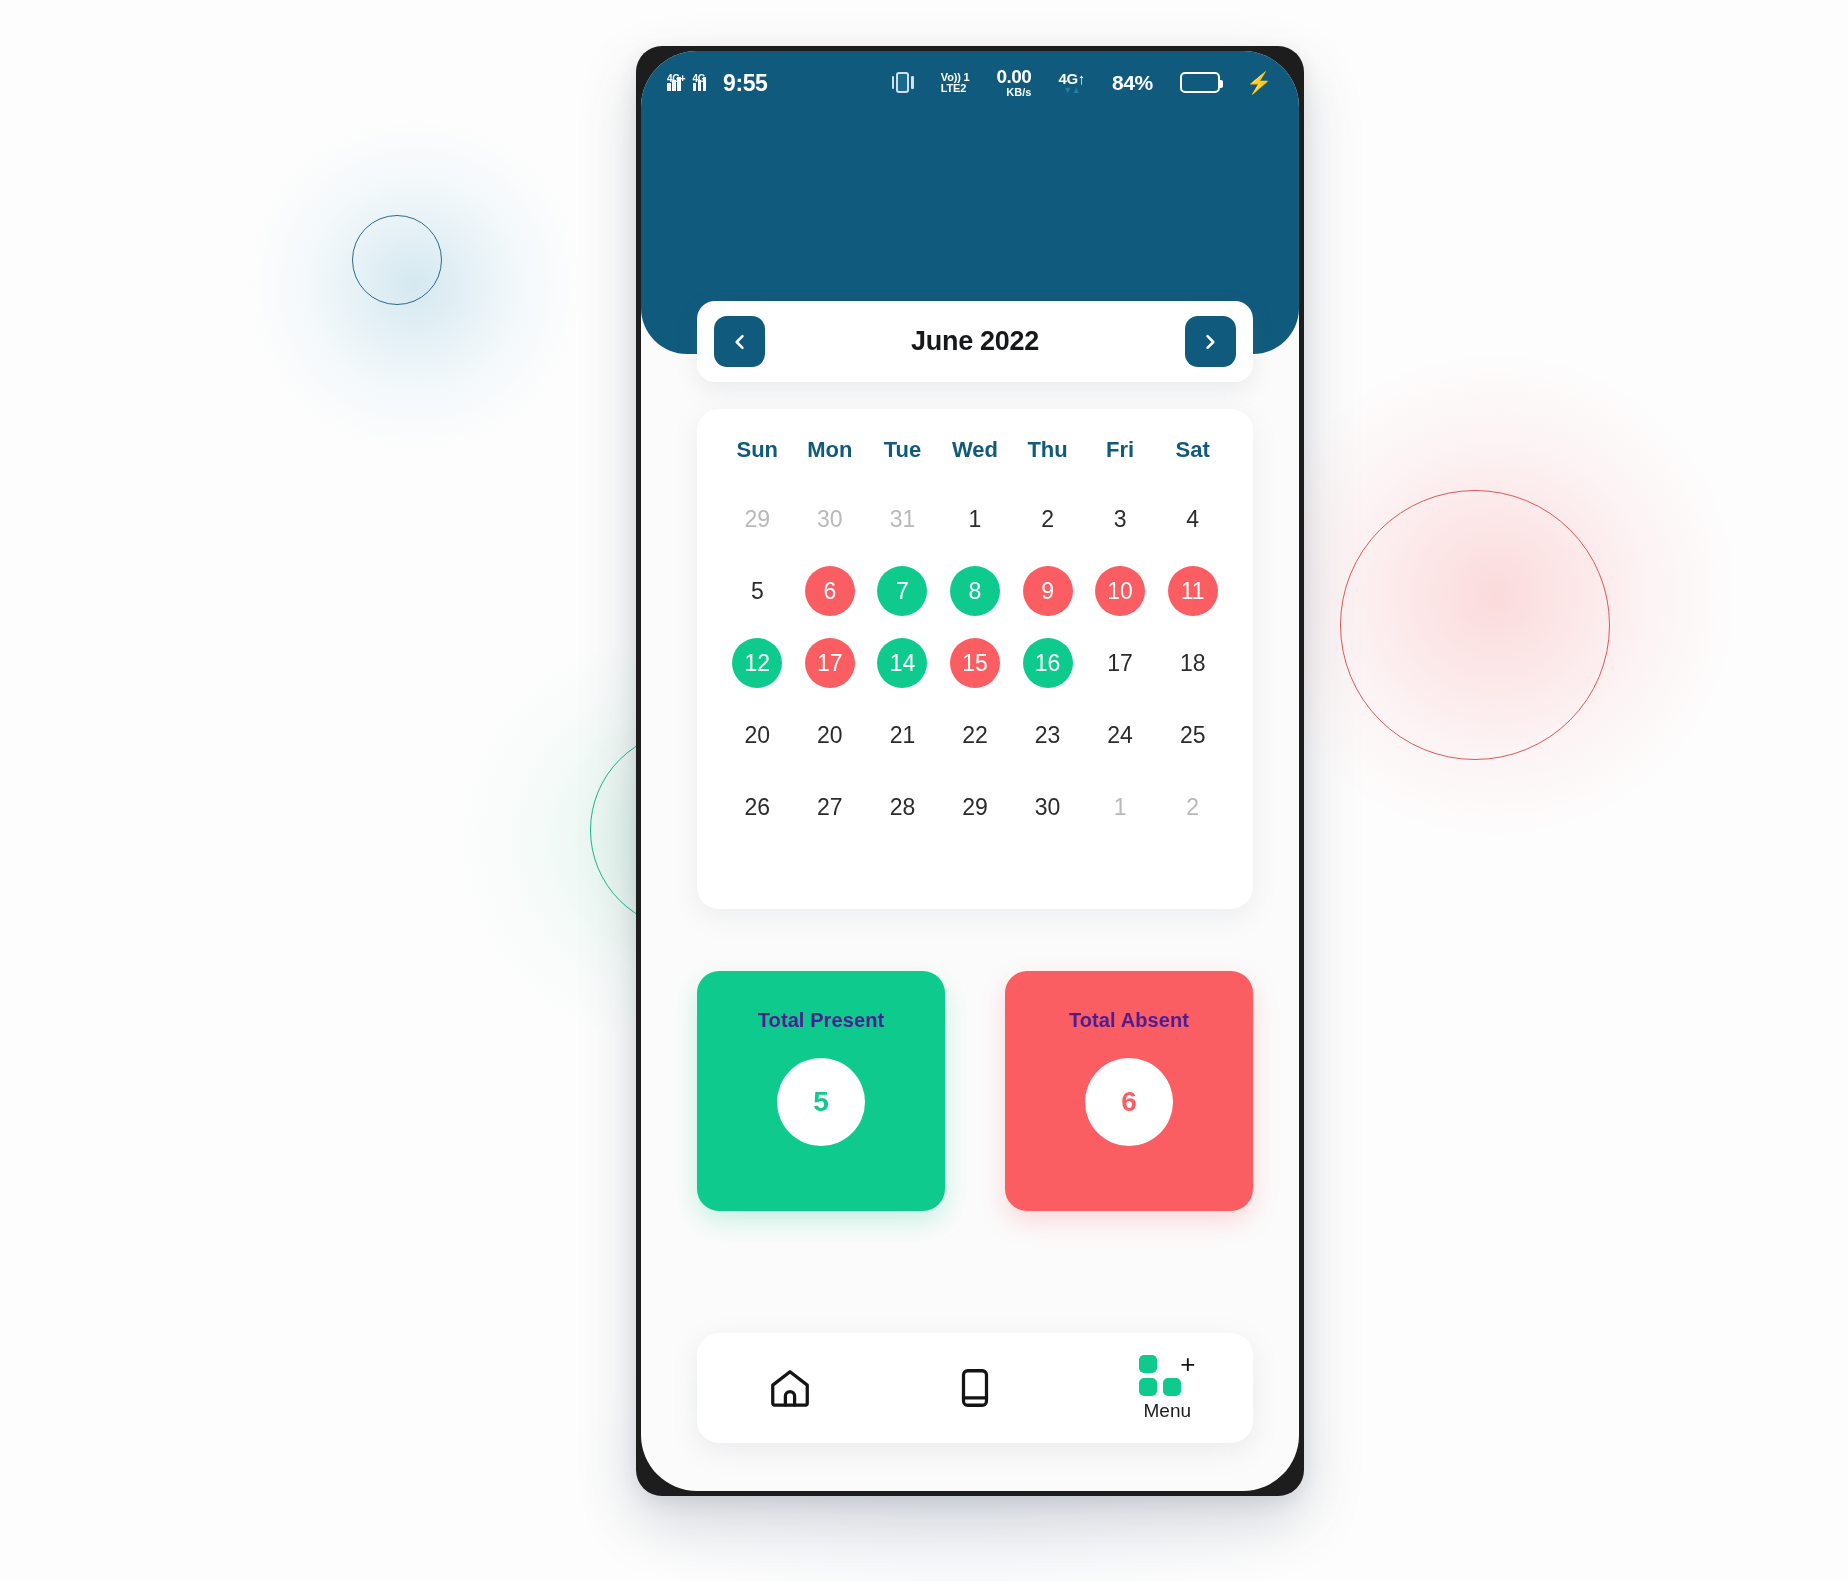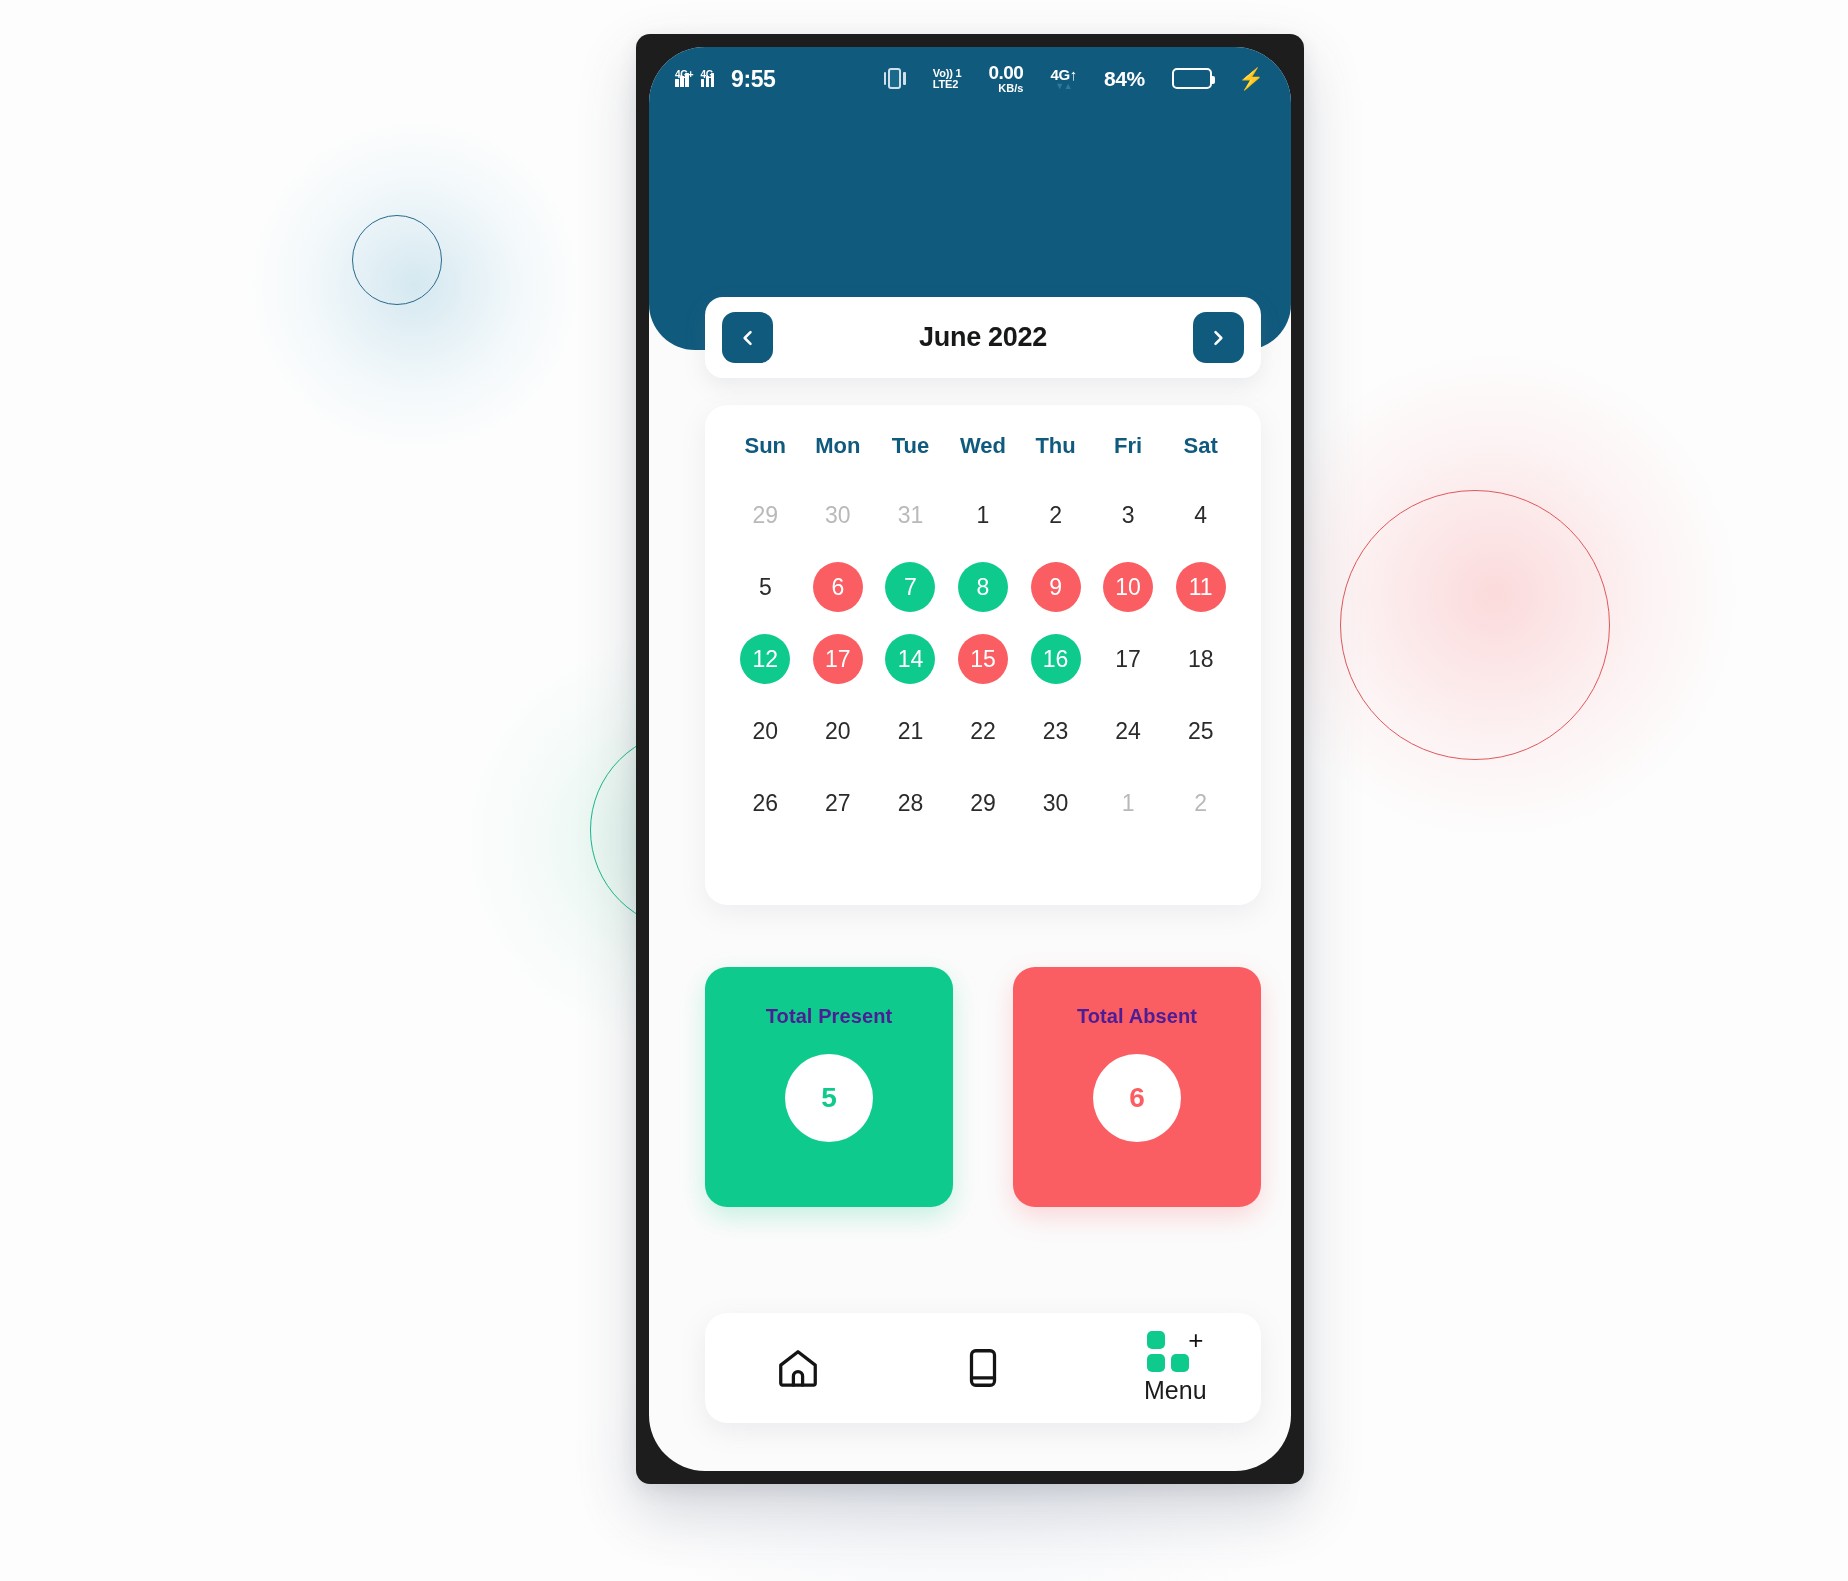--- a/index.html
+++ b/index.html
@@ -53,25 +53,25 @@
   }
 
   #glow-bottom {
     left: 560px; top: 1300px; width: 800px; height: 330px;
     background: radial-gradient(ellipse, rgba(225,230,240,0.45) 0%, rgba(255,255,255,0) 70%);
   }
 
   
   #phone {
     position: absolute;
-    left: 636px; top: 34px;
+    left: 636px; top: 46px;
     width: 668px; height: 1450px;
     background: #1d1d1d;
-    border-radius: 14px;
-    padding: 13px;
+    border-radius: 26px;
+    padding: 5px;
     box-shadow: 0 26px 60px rgba(60,70,90,0.20), 0 6px 18px rgba(60,70,90,0.10);
   }
   #screen {
     position: relative;
     width: 100%; height: 100%;
     background: #fbfbfb;
     border-radius: 56px;
     overflow: hidden;
   }
 
@@ -219,21 +219,21 @@
     background: #ffffff; border-radius: 22px;
     display: flex; align-items: center; justify-content: space-around;
     box-shadow: 0 8px 26px rgba(120,130,150,0.13);
     z-index: 2;
   }
   .nav-item {
     display: flex; flex-direction: column; align-items: center; justify-content: center;
     cursor: pointer; width: 120px;
   }
   .nav-item svg { display: block; }
-  .nav-label { font-size: 25px; color: #1c1c1c; margin-top: 4px; margin-left: 14px; }
+  .nav-label { font-size: 19px; color: #1c1c1c; margin-top: 4px; margin-left: 14px; }
   .menu-grid { display: grid; grid-template-columns: repeat(2, 1fr); gap: 5px; width: 42px; position: relative; }
   .menu-grid i { display: block; width: 18px; height: 18px; background: #0ecb8d; border-radius: 5px; }
   .menu-grid .plus {
     position: absolute; right: -14px; top: -4px;
     color: #111; font-size: 26px; font-weight: 500; line-height: 1;
   }
 </style>
 </head>
 <body>
 

